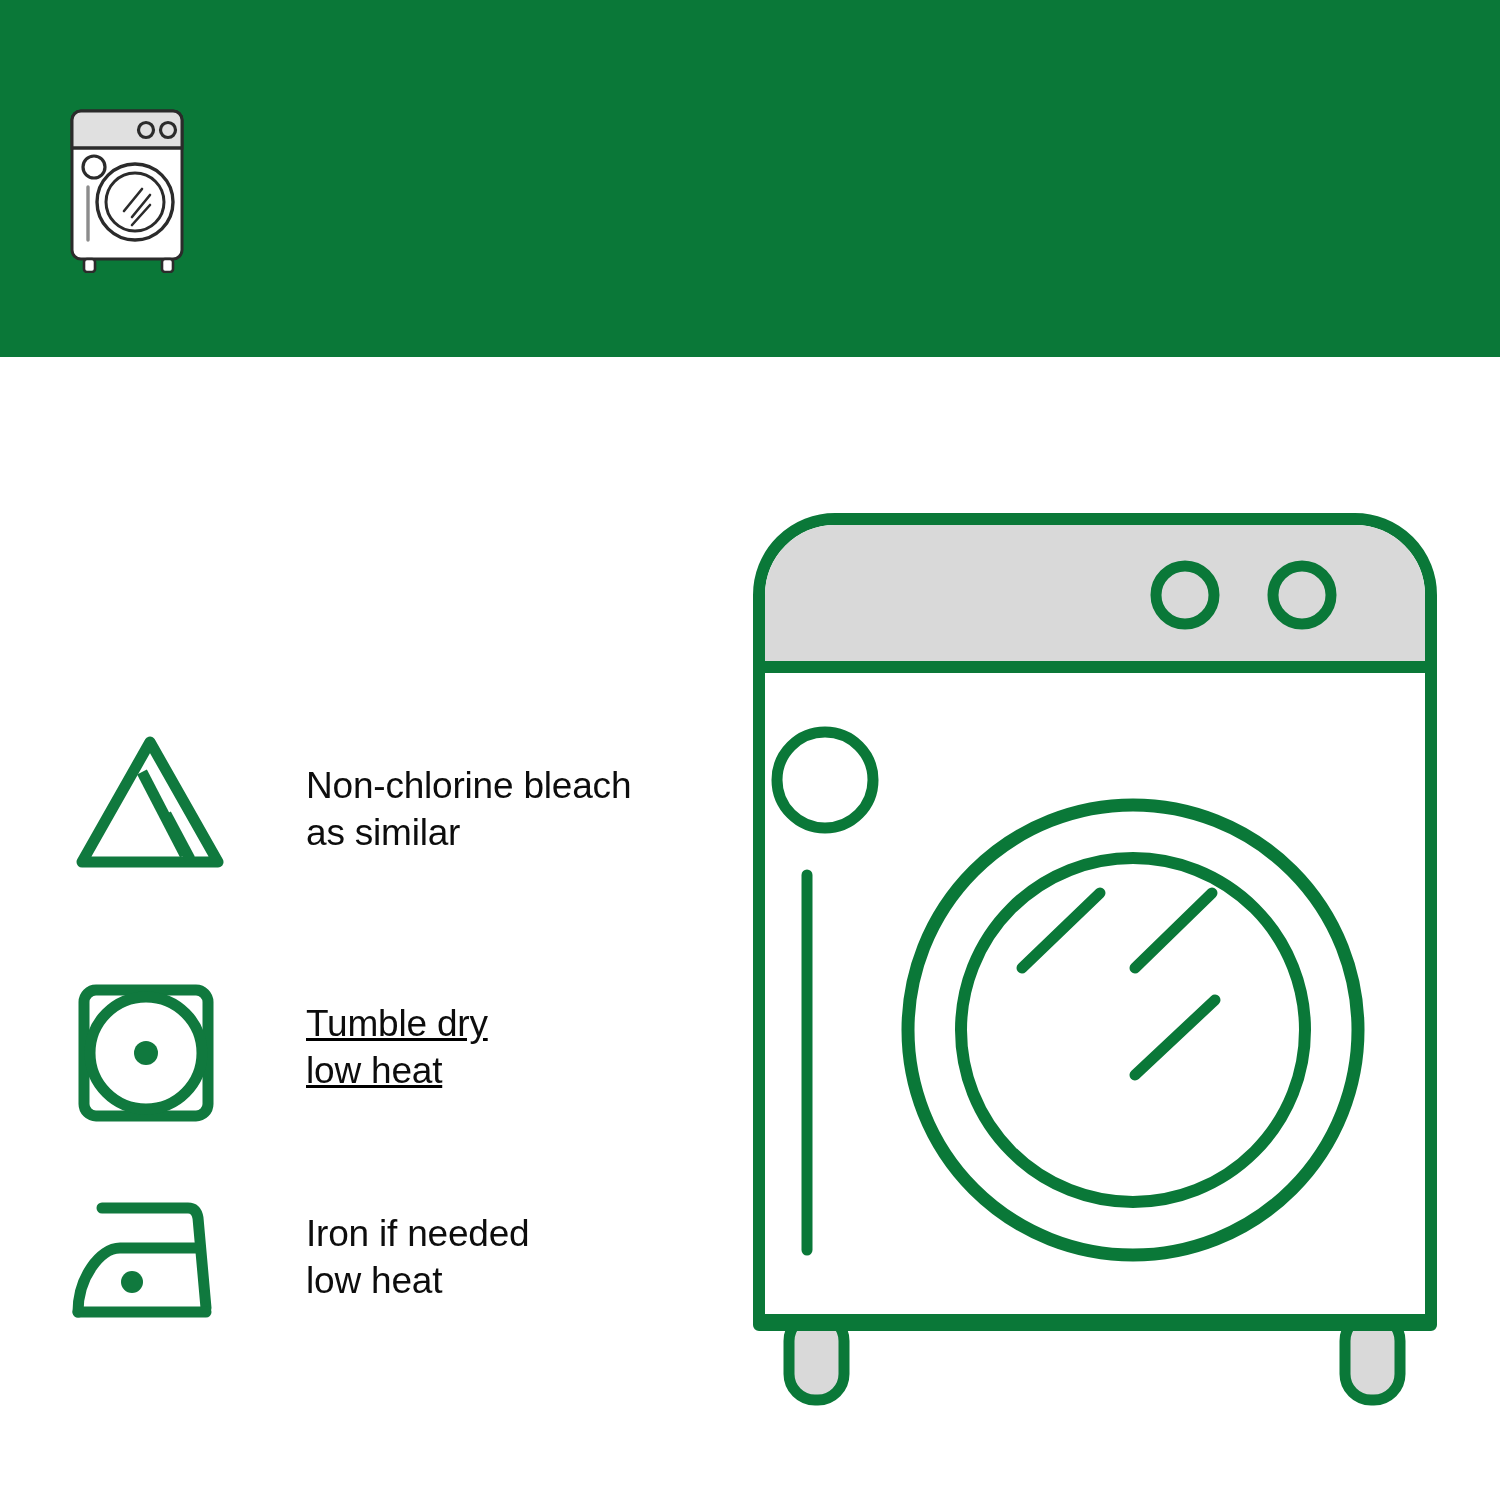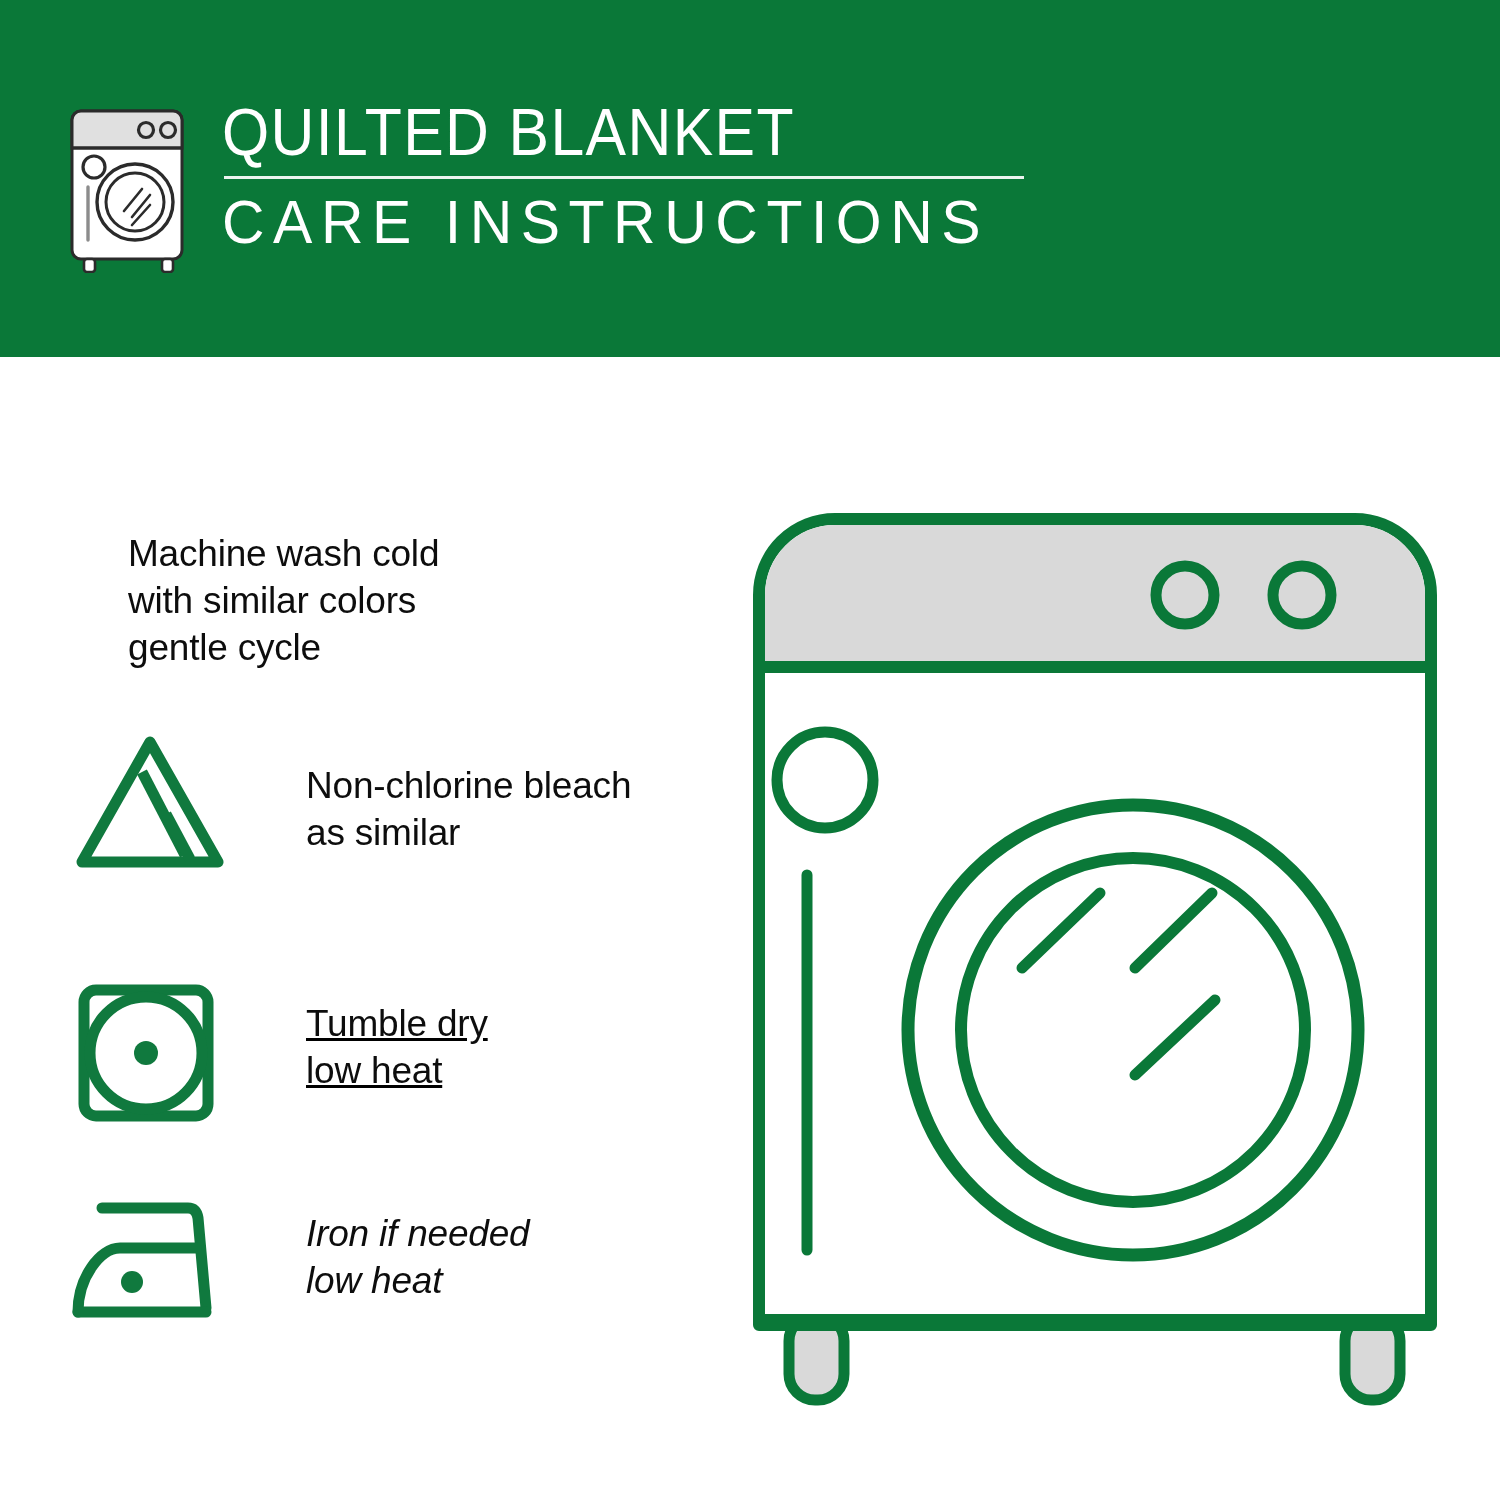--- a/index.html
+++ b/index.html
@@ -79,21 +79,21 @@
   }
   .care-row {
     display: flex;
     align-items: flex-start;
     position: absolute;
     left: 0;
   }
   .care-row.r0 { top: 22px; }
   .care-row.r1 { top: 228px; }
   .care-row.r2 { top: 478px; text-decoration: underline; }
-  .care-row.r3 { top: 690px; font-style: italic; }
+  .care-row.r3 { top: 690px; }
 
   .care-symbol {
     width: 178px;
     flex: 0 0 178px;
     display: flex;
     justify-content: flex-start;
   }
   .care-label {
     margin-left: 58px;
     color: #0d0d0d;
@@ -141,35 +141,27 @@
       <circle cx="73" cy="99" r="38" fill="#ffffff" stroke="#2b2b2b" stroke-width="3.4"></circle>
       <circle cx="73" cy="99" r="29" fill="#ffffff" stroke="#2b2b2b" stroke-width="3"></circle>
       <line x1="62" y1="108" x2="80" y2="86" stroke="#2b2b2b" stroke-width="2.6" stroke-linecap="round"></line>
       <line x1="70" y1="114" x2="88" y2="92" stroke="#2b2b2b" stroke-width="2.6" stroke-linecap="round"></line>
       <line x1="70" y1="122" x2="88" y2="102" stroke="#2b2b2b" stroke-width="2.6" stroke-linecap="round"></line>
 
       <rect x="22" y="156" width="11" height="13" rx="3" fill="#ffffff" stroke="#2b2b2b" stroke-width="2.6"></rect>
       <rect x="100" y="156" width="11" height="13" rx="3" fill="#ffffff" stroke="#2b2b2b" stroke-width="2.6"></rect>
     </svg>
 
-    <div class="header-text-block">
-      <div class="title-line1">QUILTED BLANKET</div>
-      <div class="title-rule"></div>
-      <div class="title-line2">CARE INSTRUCTIONS</div>
-    </div>
 
   </div>
 </div>
 
 <div class="care-list">
 
   <div class="care-row r0">
-    <div class="care-label">Machine wash cold
-with similar colors
-gentle cycle</div>
   </div>
 
   <div class="care-row r1">
     <div class="care-symbol">
       <svg width="170" height="150" viewBox="0 0 170 150">
 
         <path d="M80 14 L148 134 L12 134 Z" fill="none" stroke="#10793e" stroke-width="11" stroke-linejoin="round"></path>
 
         <line x1="72" y1="44" x2="115" y2="127" stroke="#10793e" stroke-width="11" stroke-linecap="butt"></line>
         <line x1="96" y1="86" x2="120" y2="131" stroke="#10793e" stroke-width="11" stroke-linecap="butt"></line>

